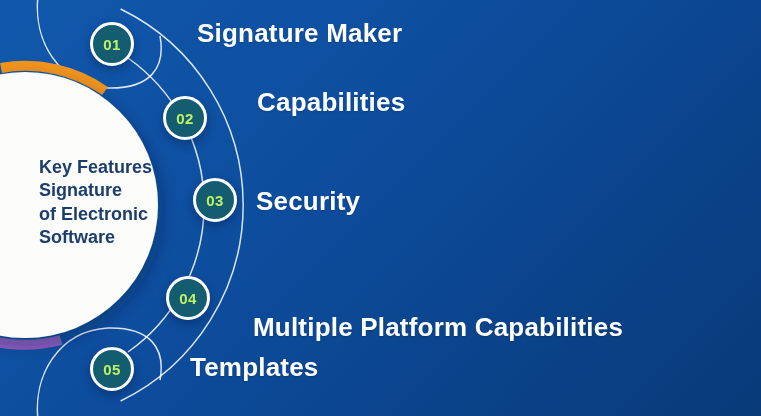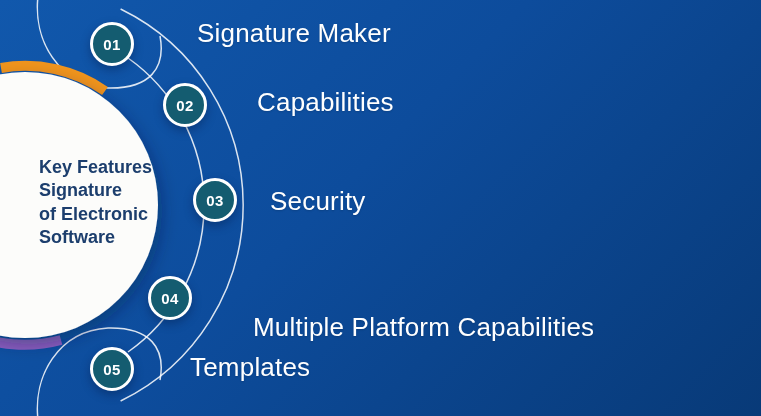--- a/index.html
+++ b/index.html
@@ -20,35 +20,35 @@
   .circle-text span { display:block;margin-left:33px; }
 
   .badge {
     position:absolute; width:44px; height:44px; box-sizing:border-box;
     border-radius:50%;
     background:#145c70;
     border:3px solid #ffffff;
     display:flex; align-items:center; justify-content:center;
     box-shadow:0 4px 10px rgba(0,20,60,.35);
   }
-  .badge-num { color:#ffffff; font-size:15px; font-weight:bold; letter-spacing:.5px; }
+  .badge-num { color:#bef264; font-size:15px; font-weight:bold; letter-spacing:.5px; }
   .b1{left:90px;  top:22px;}
-  .b2{left:163px; top:83px;}
+  .b2{left:163px; top:96px;}
   .b3{left:193px; top:178px;}
-  .b4{left:148px; top:276px;}
+  .b4{left:166px; top:276px;}
   .b5{left:90px;  top:347px;}
 
   .label {
-    position:absolute; color:#ffffff; font-weight:normal;
+    position:absolute; color:#ffffff; font-weight:bold;
     font-size:26px; letter-spacing:.2px; white-space:nowrap;
     text-shadow:0 1px 2px rgba(0,0,0,.15);
   }
   .l1{left:197px; top:18px;}
   .l2{left:257px; top:87px;}
-  .l3{left:270px; top:186px;}
+  .l3{left:256px; top:186px;}
   .l4{left:253px; top:283px;margin-top:29px;}
   .l5{left:190px; top:352px;}
 </style>
 </head>
 <body>
 
 <div class="canvas">
 
   <svg class="decor" viewBox="0 0 761 416" aria-hidden="true">
     <defs>

